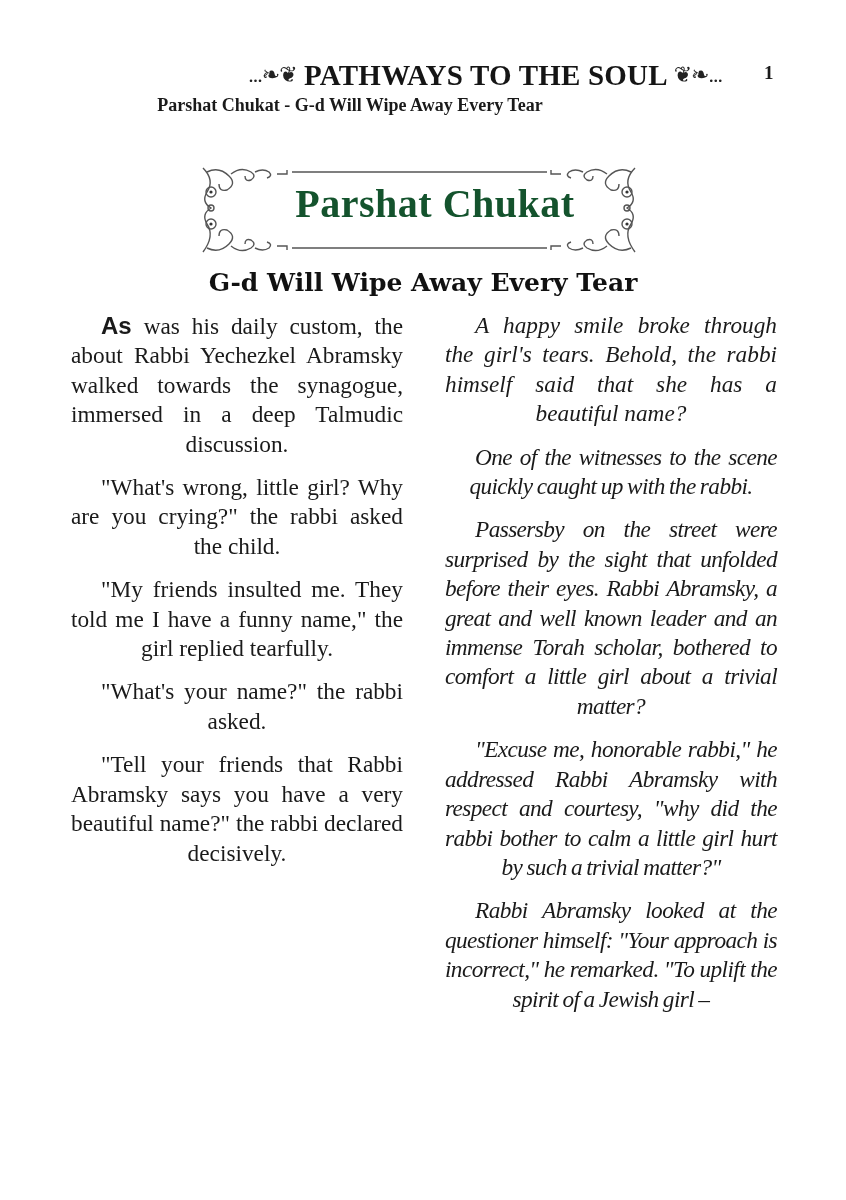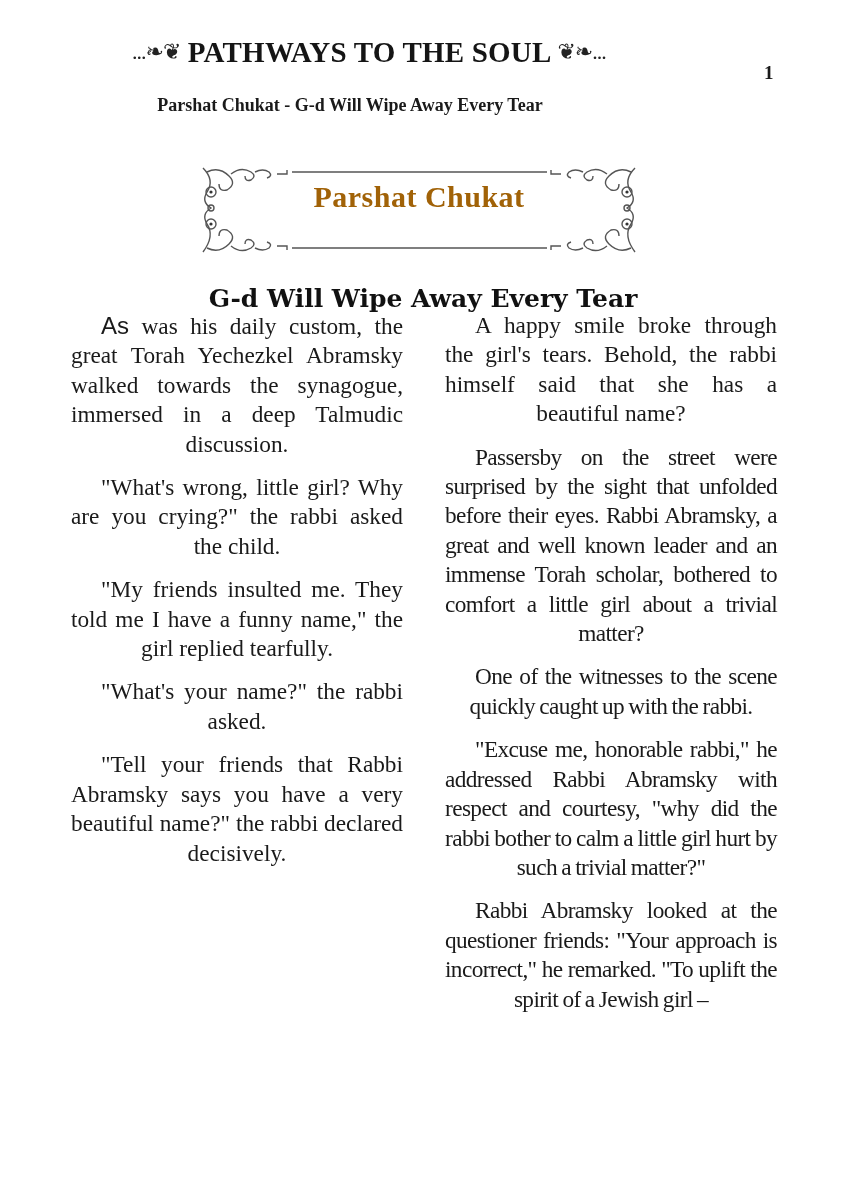--- a/index.html
+++ b/index.html
@@ -1,30 +1,30 @@
 <!DOCTYPE html>
 <html><head>
 <meta charset="utf-8">
 <style>
   html, body { margin: 0; padding: 0; background: #ffffff; }
   body { width: 846px; height: 1200px; position: relative; overflow: hidden; font-family: "Liberation Serif", serif; color: #1a1a1a; }
-  .series { position: absolute; left: 132px; top: 36px; width: 590px; text-align: left; font-family: "Liberation Serif", serif; font-weight: bold; font-size: 29px; letter-spacing: 0.2px; color: #151515; white-space: nowrap; }
+  .series { position: absolute; left: 132px; top: 59px; width: 590px; text-align: right; font-family: "Liberation Serif", serif; font-weight: bold; font-size: 29px; letter-spacing: 0.2px; color: #151515; white-space: nowrap; }
   .series .orn { font-weight: normal; font-size: 22px; letter-spacing: -1px; vertical-align: 3px; color: #222; }
   .page-num { position: absolute; left: 764px; top: 62px; font-weight: bold; font-size: 19px; }
   .subhead { position: absolute; top: 95px; left: 0; width: 700px; text-align: center; font-weight: bold; font-size: 18px; }
   .frame { position: absolute; left: 197px; top: 162px; width: 444px; height: 96px; }
   .frame svg { position: absolute; left: 0; top: 0; }
-  .frame-title { position: absolute; left: 0; top: 18px; width: 444px; text-align: center; font-weight: bold; font-size: 30px; letter-spacing: 0.5px; color: #a16207; }
-  .article-title { position: absolute; top: 268px; left: 0; width: 846px; text-align: center; font-family: "DejaVu Serif", serif; font-weight: bold; font-size: 25px; color: #111; margin-top: 16px; }
+  .frame-title { position: absolute; left: 16px; top: 18px; width: 444px; text-align: center; font-weight: bold; font-size: 40px; letter-spacing: 0.5px; color: #14532d; }
+  .article-title { position: absolute; top: 268px; left: 0; width: 846px; text-align: center; font-family: "DejaVu Serif", serif; font-weight: bold; font-size: 25px; color: #111; }
   .col { position: absolute; top: 311px; width: 332px; font-size: 23.3px; line-height: 29.4px; }
   .col.left { left: 71px; }
-  .col.right { left: 445px; }
+  .col.right { left: 445px; font-style: italic; }
   .col p { margin: 0 0 14px 0; text-align: justify; text-align-last: center; text-indent: 30px; }
   .col p.tight { letter-spacing: -0.6px; word-spacing: -1px; }
-  .dropword { font-family: "Liberation Sans", sans-serif; font-weight: normal; font-size: 24px; }
+  .dropword { font-family: "Liberation Sans", sans-serif; font-weight: bold; font-size: 24px; }
 </style>
 </head>
 <body>
 
 <div>
   <div class="series">
     <span class="orn">...❧❦</span>
     <span>PATHWAYS TO THE SOUL</span>
     <span class="orn">❦❧...</span>
   </div>
@@ -71,26 +71,26 @@
       <circle cx="430" cy="30" r="1.6"></circle>
         <circle cx="430" cy="62" r="1.6"></circle>
     </g>
   </svg>
   <div class="frame-title">Parshat Chukat</div>
 </div>
 
 <div class="article-title">G-d Will Wipe Away Every Tear</div>
 
 <div class="col left">
-  <p><span class="dropword">As</span> <span>was his daily custom, the great Torah Yechezkel Abramsky walked towards the synagogue, immersed in a deep Talmudic discussion.</span></p>
+  <p><span class="dropword">As</span> <span>was his daily custom, the about Rabbi Yechezkel Abramsky walked towards the synagogue, immersed in a deep Talmudic discussion.</span></p>
   <p>"What's wrong, little girl? Why are you crying?" the rabbi asked the child.</p>
   <p>"My friends insulted me. They told me I have a funny name," the girl replied tearfully.</p>
   <p>"What's your name?" the rabbi asked.</p>
   <p>"Tell your friends that Rabbi Abramsky says you have a very beautiful name?" the rabbi declared decisively.</p>
 </div>
 
 <div class="col right">
   <p>A happy smile broke through the girl's tears. Behold, the rabbi himself said that she has a beautiful name?</p>
+  <p class="tight">One of the witnesses to the scene quickly caught up with the rabbi.</p>
   <p class="tight">Passersby on the street were surprised by the sight that unfolded before their eyes. Rabbi Abramsky, a great and well known leader and an immense Torah scholar, bothered to comfort a little girl about a trivial matter?</p>
-  <p class="tight">One of the witnesses to the scene quickly caught up with the rabbi.</p>
   <p class="tight">"Excuse me, honorable rabbi," he addressed Rabbi Abramsky with respect and courtesy, "why did the rabbi bother to calm a little girl hurt by such a trivial matter?"</p>
-  <p class="tight">Rabbi Abramsky looked at the questioner friends: "Your approach is incorrect," he remarked. "To uplift the spirit of a Jewish girl –</p>
+  <p class="tight">Rabbi Abramsky looked at the questioner himself: "Your approach is incorrect," he remarked. "To uplift the spirit of a Jewish girl –</p>
 </div>
 
 </body></html>

